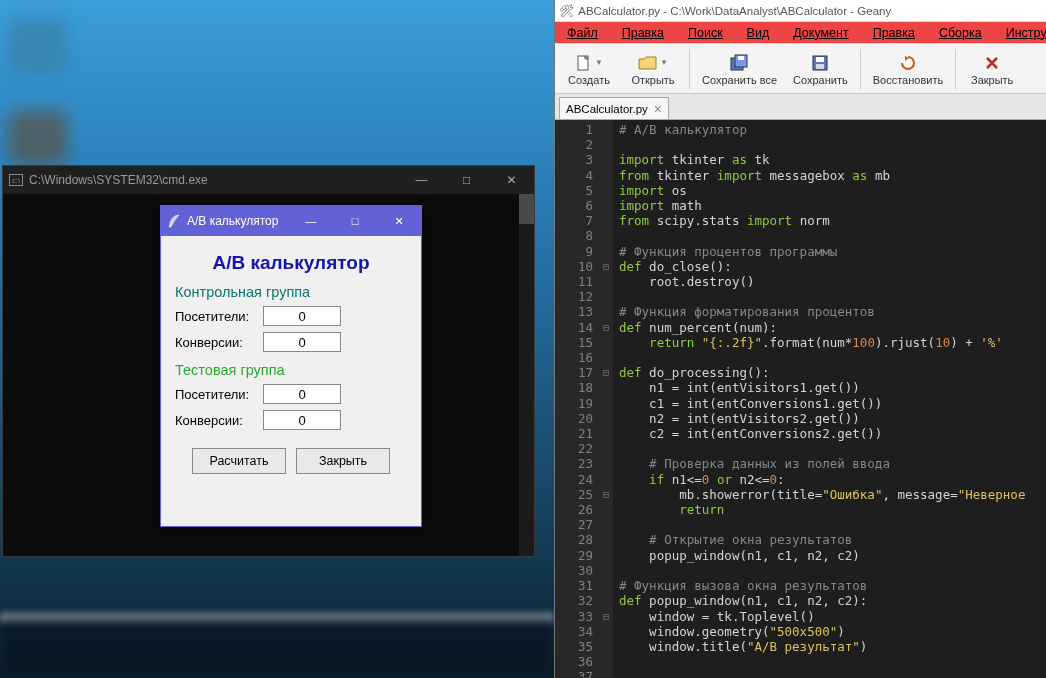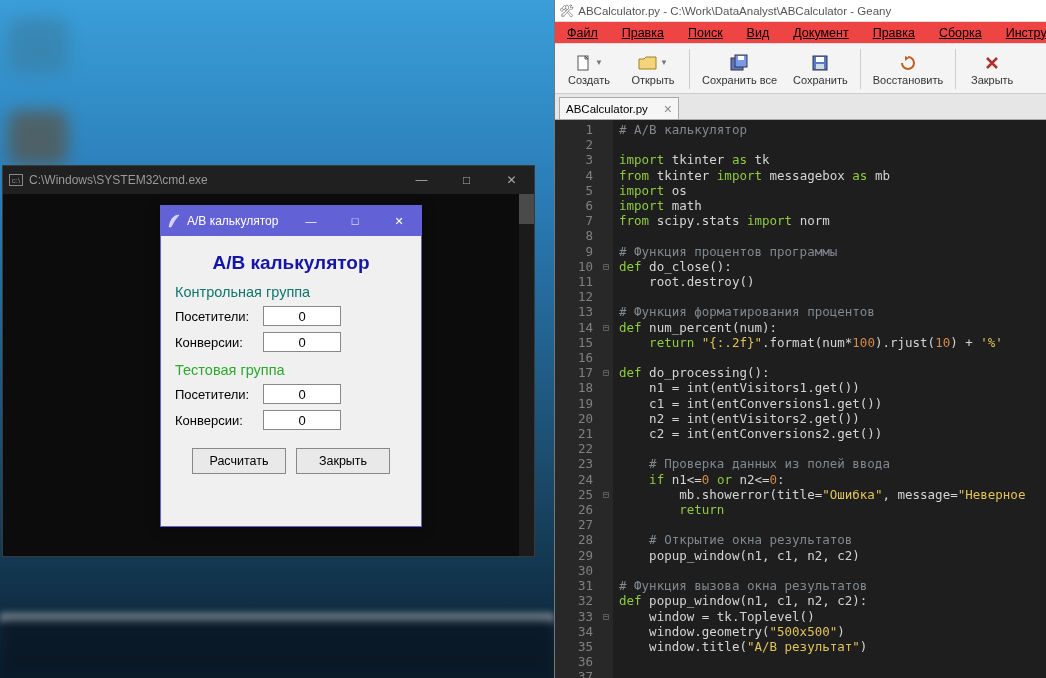--- a/index.html
+++ b/index.html
@@ -78,21 +78,21 @@
 .geany-tool { height:50px; display:flex; align-items:center; background:#f4f4f4;
   border-bottom:1px solid #ccc; padding:0 2px; gap:0; }
 .tool-btn { display:flex; flex-direction:column; align-items:center; justify-content:center;
   padding:2px 8px; font-size:11px; color:#333; min-width:64px; height:46px; }
 .tool-icn { height:22px; display:flex; align-items:center; justify-content:center; }
 .tool-sep { width:1px; height:40px; background:#ccc; margin:0 4px; }
 .tool-drop { font-size:8px; color:#777; margin-left:2px; }
 .geany-tabs { height:26px; background:#e6e6e6; display:flex; align-items:flex-end; padding-left:4px;
   border-bottom:1px solid #aaa; }
 .tab { height:22px; background:#f6f6f6; border:1px solid #aaa; border-bottom:none;
-  display:flex; align-items:center; font-size:11.5px; padding:0 6px; gap:16px; }
+  display:flex; align-items:center; font-size:11.5px; padding:0 6px; gap:6px; }
 .tab-close { color:#888; font-size:14px; }
 .code-area { flex:1; display:flex; background:#1e1e1e; font-family:Consolas,monospace;
   font-size:12.5px; overflow:hidden; }
 .gutter { width:44px; background:#282828; color:#808080; text-align:right; padding:2px 6px 0 0;
   line-height:15.2px; }
 .fold { width:14px; background:#282828; color:#707070; text-align:center; padding-top:2px;
   line-height:15.2px; font-size:10px; }
 .code { flex:1; padding:2px 0 0 6px; line-height:15.2px; white-space:pre; color:#d4d4d4;
   overflow:hidden; }
 .code .kw { color:#8fcd3e; }

